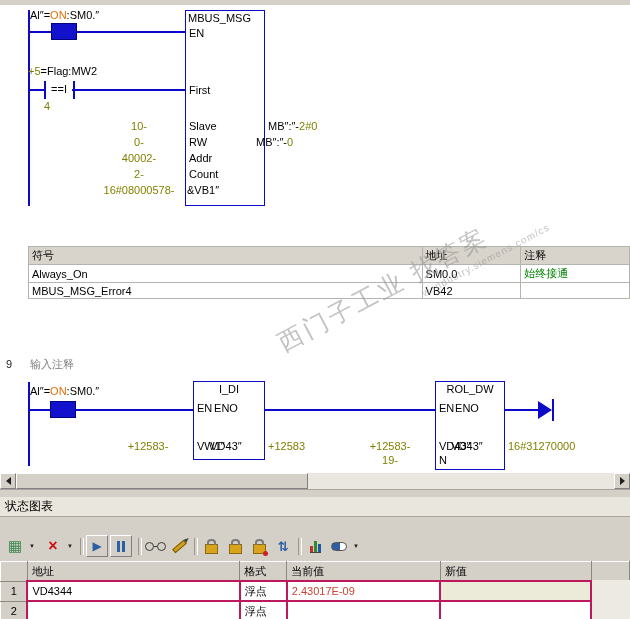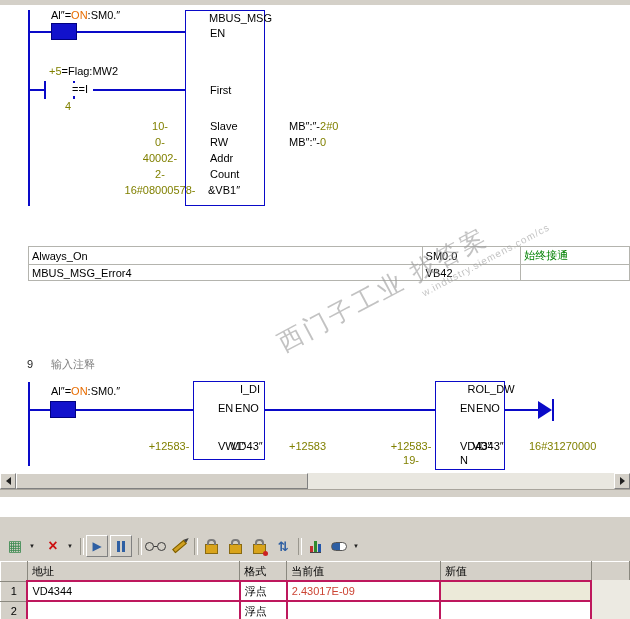--- a/index.html
+++ b/index.html
@@ -1,19 +1,19 @@
 <!DOCTYPE html>
 <html><head>
 <meta charset="utf-8">
 <style>
   html,body{margin:0;padding:0;background:#fff;}
   .screen{position:relative;width:630px;height:619px;background:#fff;overflow:hidden;
           font-family:"Liberation Sans","DejaVu Sans",sans-serif;font-size:11px;color:#000;}
   .abs{position:absolute;}
-  .t{position:absolute;white-space:nowrap;line-height:13px;padding-left:21px;}
+  .t{position:absolute;white-space:nowrap;line-height:13px;}
   .wire{position:absolute;background:#0a0ac8;}
   .cmpbar{position:absolute;width:2px;background:#0a0ac8;}
   .selbox{position:absolute;background:#1212cc;border:1px solid #000080;box-sizing:border-box;}
   .blk{position:absolute;border:1px solid #0a0ac8;background:#fff;box-sizing:border-box;}
   .olive{color:#808000;}
   .orange{color:#e86c00;}
   .gray{color:#7f7f7f;}
   .green{color:#008000;}
   .ctr{text-align:center;}
   .rt{text-align:center;}
@@ -109,29 +109,34 @@
   <div class="t" style="left:189px;top:168px;z-index:2">Count</div>
   <div class="t" style="left:187px;top:184px;z-index:2">&amp;VB1″</div>
 
   <div class="t olive rt" style="left:95px;top:120px;width:88px">10-</div>
   <div class="t olive rt" style="left:95px;top:136px;width:88px">0-</div>
   <div class="t olive rt" style="left:95px;top:152px;width:88px">40002-</div>
   <div class="t olive rt" style="left:95px;top:168px;width:88px">2-</div>
   <div class="t olive rt" style="left:95px;top:184px;width:88px">16#08000578-</div>
 
   <div class="t" style="left:268px;top:120px"><span>MB″:″-</span><span class="olive">2#0</span></div>
-  <div class="t" style="left:268px;top:136px"><span>MB″:″-</span><span class="olive">0</span></div>
+  <div class="t" style="left:256px;top:136px"><span>MB″:″-</span><span class="olive">0</span></div>
 
   <table class="symtab">
     <colgroup>
         <col style="width:400px">
         <col style="width:100px">
         <col style="width:110px">
       </colgroup>
     <tbody>
+        <tr>
+      <th>符号</th>
+      <th>地址</th>
+      <th>注释</th>
+    </tr>
     <tr>
       <td>Always_On</td>
       <td>SM0.0</td>
       <td class="green">始终接通</td>
     </tr>
     <tr>
       <td>MBUS_MSG_Error4</td>
       <td>VB42</td>
       <td class="green"></td>
     </tr>
@@ -180,20 +185,23 @@
   <div class="sb-track"></div>
   <div class="sb-btn" style="left:0">
       <span class="arr-l"></span>
     </div>
   <div class="sb-thumb"></div>
   <div class="sb-btn" style="left:614px">
       <span class="arr-r"></span>
     </div>
 
   <div class="splitter"></div>
+  <div class="pane-hd">
+      <span>状态图表</span>
+    </div>
   <div class="tb-bg"></div>
 
   <div class="tbtn" style="left:4px">
       <span style="color:#3c8a50;font-size:15px">▦</span>
     </div>
   <div class="tdrop" style="left:26px">
       <span>▼</span>
     </div>
   <div class="tbtn" style="left:42px">
       <span style="color:#cc1111;font-weight:bold;font-size:16px">×</span>

